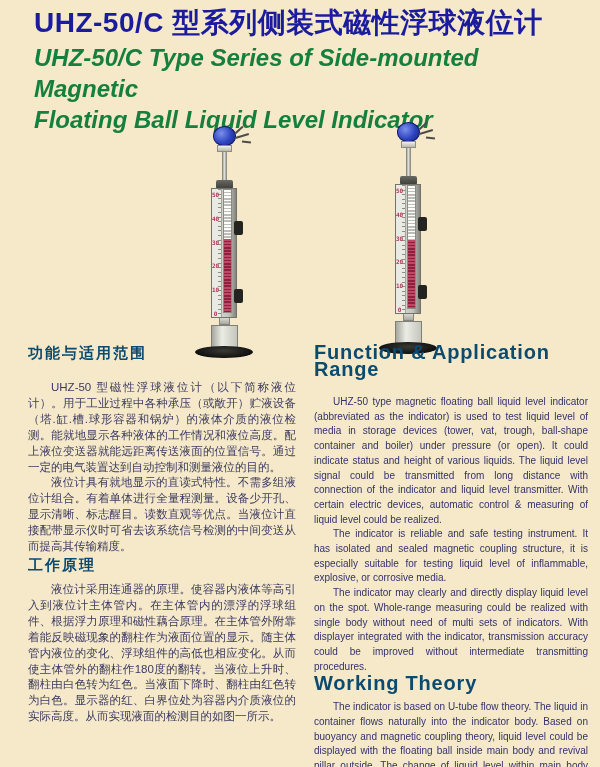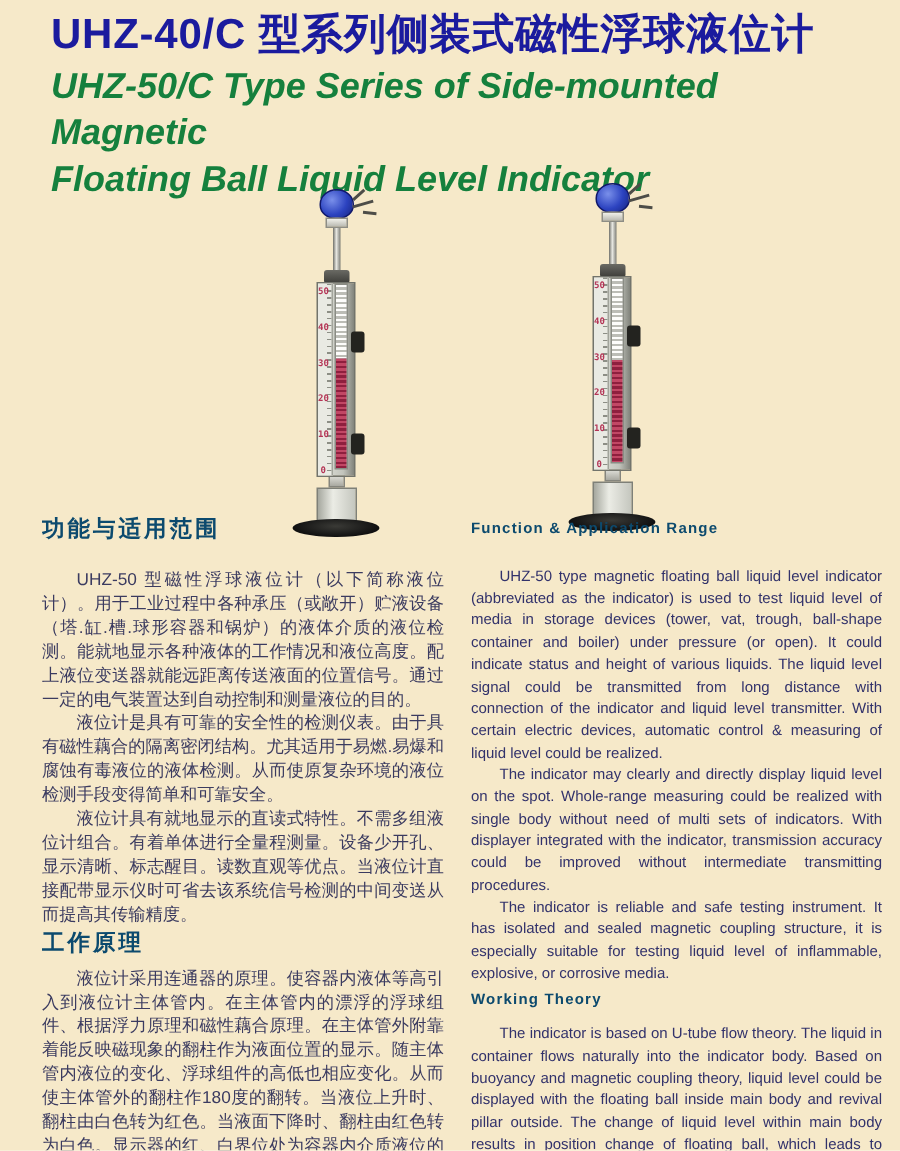--- a/index.html
+++ b/index.html
@@ -75,33 +75,33 @@
   .flange { width:58px; height:13px; border-radius:50%; margin-top:-3px;
     background:radial-gradient(ellipse at 50% 40%, #3a3a36, #101010 70%); }
 
   
   .col { position:absolute; top:344px; height:423px; overflow:hidden; }
   .col-zh { left:28px;  width:268px; }
   .col-en { left:314px; width:274px; }
 
   .col h3 { margin:0; color:#0c4a6e; font-weight:bold; }
   .col-zh h3 { font-size:15px; line-height:18px; letter-spacing:2px; margin-bottom:18px; }
-  .col-en h3 { font-size:10px; line-height:17px; letter-spacing:0.8px; margin-bottom:17px; }
+  .col-en h3 { font-size:20px; line-height:17px; letter-spacing:0.8px; margin-bottom:17px; }
   .col h3.second { margin-top:1px; margin-bottom:8px; }
 
   .col p { margin:0; text-align:justify; }
   .col-zh p { font-size:11.5px; line-height:15.9px; color:#3b3b60; text-indent:2em; }
   .col-en p { font-size:10px;   line-height:14.7px; color:#32326b; text-indent:1.9em; }
 </style>
 </head>
 <body>
 
 <div class="page">
 
-  <h1 class="title-zh">UHZ-40/C 型系列侧装式磁性浮球液位计</h1>
+  <h1 class="title-zh">UHZ-50/C 型系列侧装式磁性浮球液位计</h1>
   <h2 class="title-en">
     <span>UHZ-50/C Type Series of Side-mounted Magnetic</span><br>
     <span>Floating Ball Liquid Level Indicator</span>
   </h2>
 
   <div class="figures">
 
     <figure class="device device--left">
       <span class="whisker w1"></span>
       <span class="whisker w2"></span>
@@ -158,28 +158,27 @@
       <div class="foot-nut"></div>
       <div class="foot-block"></div>
       <div class="flange"></div>
     </figure>
 
   </div>
 
   <section class="col col-zh">
     <h3>功能与适用范围</h3>
     <p>UHZ-50 型磁性浮球液位计（以下简称液位计）。用于工业过程中各种承压（或敞开）贮液设备（塔.缸.槽.球形容器和锅炉）的液体介质的液位检测。能就地显示各种液体的工作情况和液位高度。配上液位变送器就能远距离传送液面的位置信号。通过一定的电气装置达到自动控制和测量液位的目的。</p>
-    <p>液位计是具有可靠的安全性的检测仪表。由于具有磁性藕合的隔离密闭结构。尤其适用于易燃.易爆和腐蚀有毒液位的液体检测。从而使原复杂环境的液位检测手段变得简单和可靠安全。</p>
     <p>液位计具有就地显示的直读式特性。不需多组液位计组合。有着单体进行全量程测量。设备少开孔、显示清晰、标志醒目。读数直观等优点。当液位计直接配带显示仪时可省去该系统信号检测的中间变送从而提高其传输精度。</p>
     <h3 class="second">工作原理</h3>
     <p>液位计采用连通器的原理。使容器内液体等高引入到液位计主体管内。在主体管内的漂浮的浮球组件、根据浮力原理和磁性藕合原理。在主体管外附靠着能反映磁现象的翻柱作为液面位置的显示。随主体管内液位的变化、浮球组件的高低也相应变化。从而使主体管外的翻柱作180度的翻转。当液位上升时、翻柱由白色转为红色。当液面下降时、翻柱由红色转为白色。显示器的红、白界位处为容器内介质液位的实际高度。从而实现液面的检测目的如图一所示。</p>
   </section>
 
   <section class="col col-en">
     <h3>Function &amp; Application Range</h3>
     <p>UHZ-50 type magnetic floating ball liquid level indicator (abbreviated as the indicator) is used to test liquid level of media in storage devices (tower, vat, trough, ball-shape container and boiler) under pressure (or open). It could indicate status and height of various liquids. The liquid level signal could be transmitted from long distance with connection of the indicator and liquid level transmitter. With certain electric devices, automatic control &amp; measuring of liquid level could be realized.</p>
+    <p>The indicator is reliable and safe testing instrument. It has isolated and sealed magnetic coupling structure, it is especially suitable for testing liquid level of inflammable, explosive, or corrosive media.</p>
     <p>The indicator may clearly and directly display liquid level on the spot. Whole-range measuring could be realized with single body without need of multi sets of indicators. With displayer integrated with the indicator, transmission accuracy could be improved without intermediate transmitting procedures.</p>
-    <p>The indicator is reliable and safe testing instrument. It has isolated and sealed magnetic coupling structure, it is especially suitable for testing liquid level of inflammable, explosive, or corrosive media.</p>
     <h3 class="second">Working Theory</h3>
     <p>The indicator is based on U-tube flow theory. The liquid in container flows naturally into the indicator body. Based on buoyancy and magnetic coupling theory, liquid level could be displayed with the floating ball inside main body and revival pillar outside. The change of liquid level within main body results in position change of floating ball, which leads to revival of the pillar by 180℃. When liquid level rises, revival pillar turns from white to red, and when it falls, the pillar turns from red to white. The demarcation line between red and white indicates the actual level of the medium inside container.</p>
   </section>
 
 </div>
 
 </body></html>

